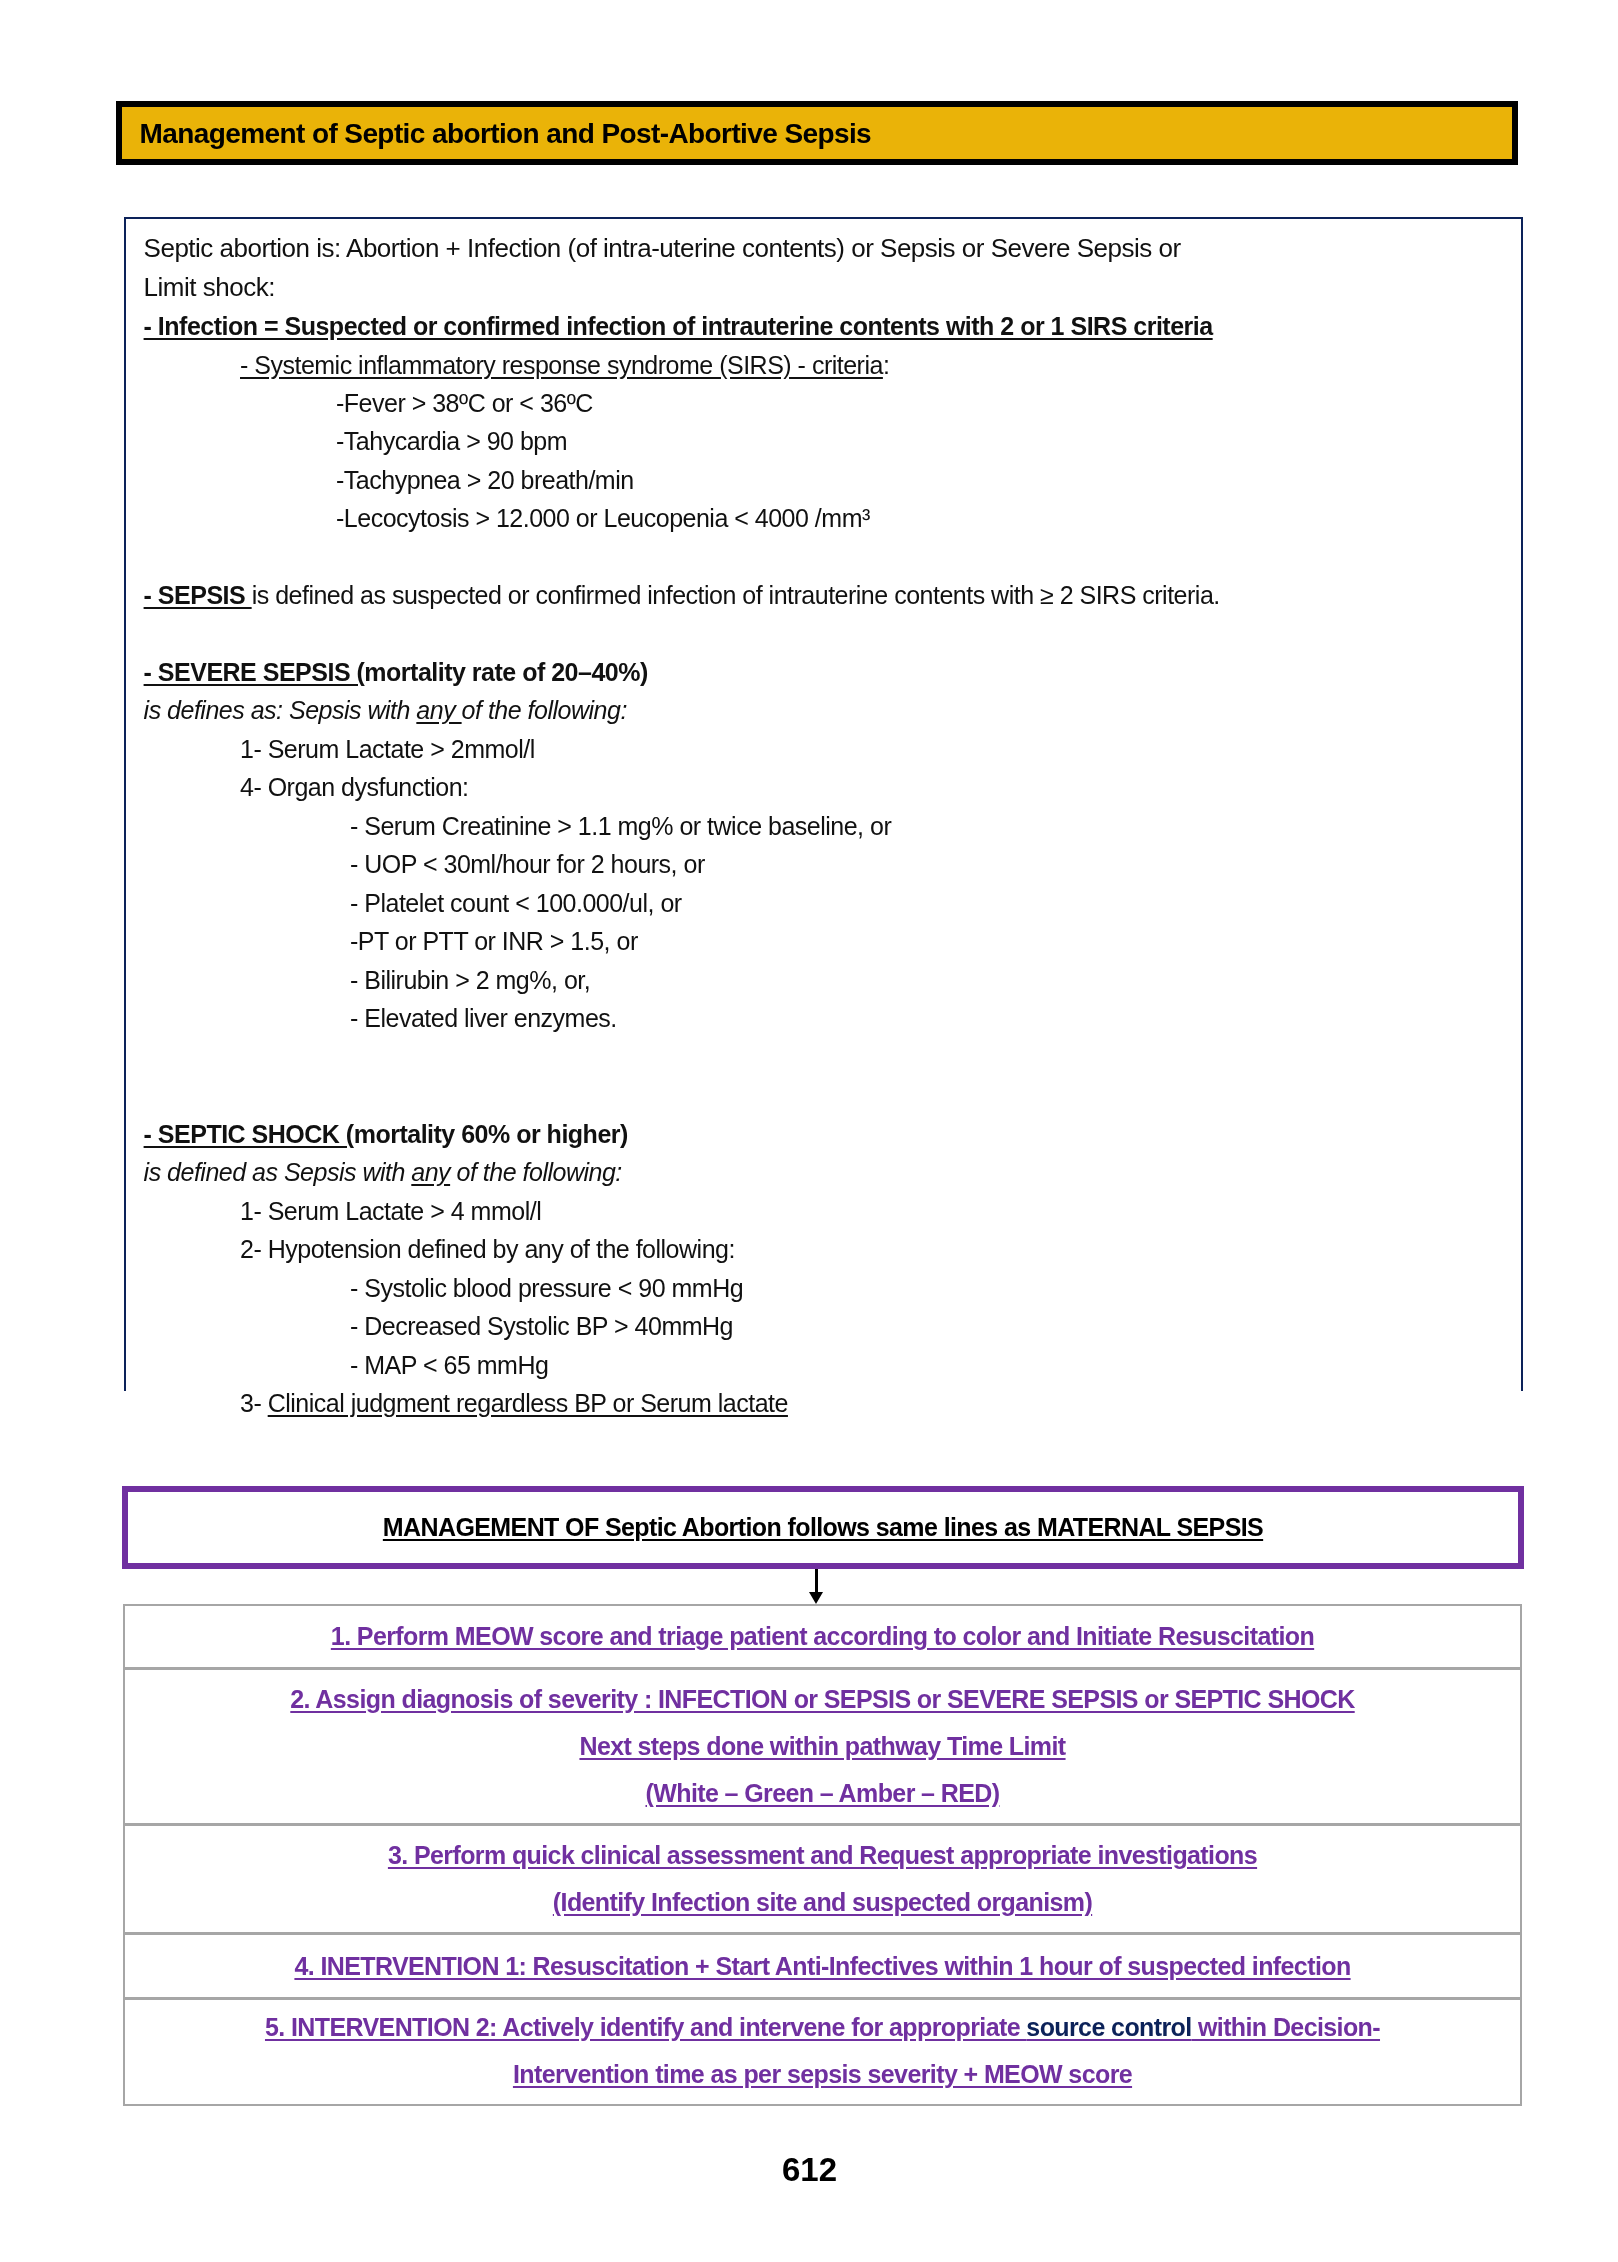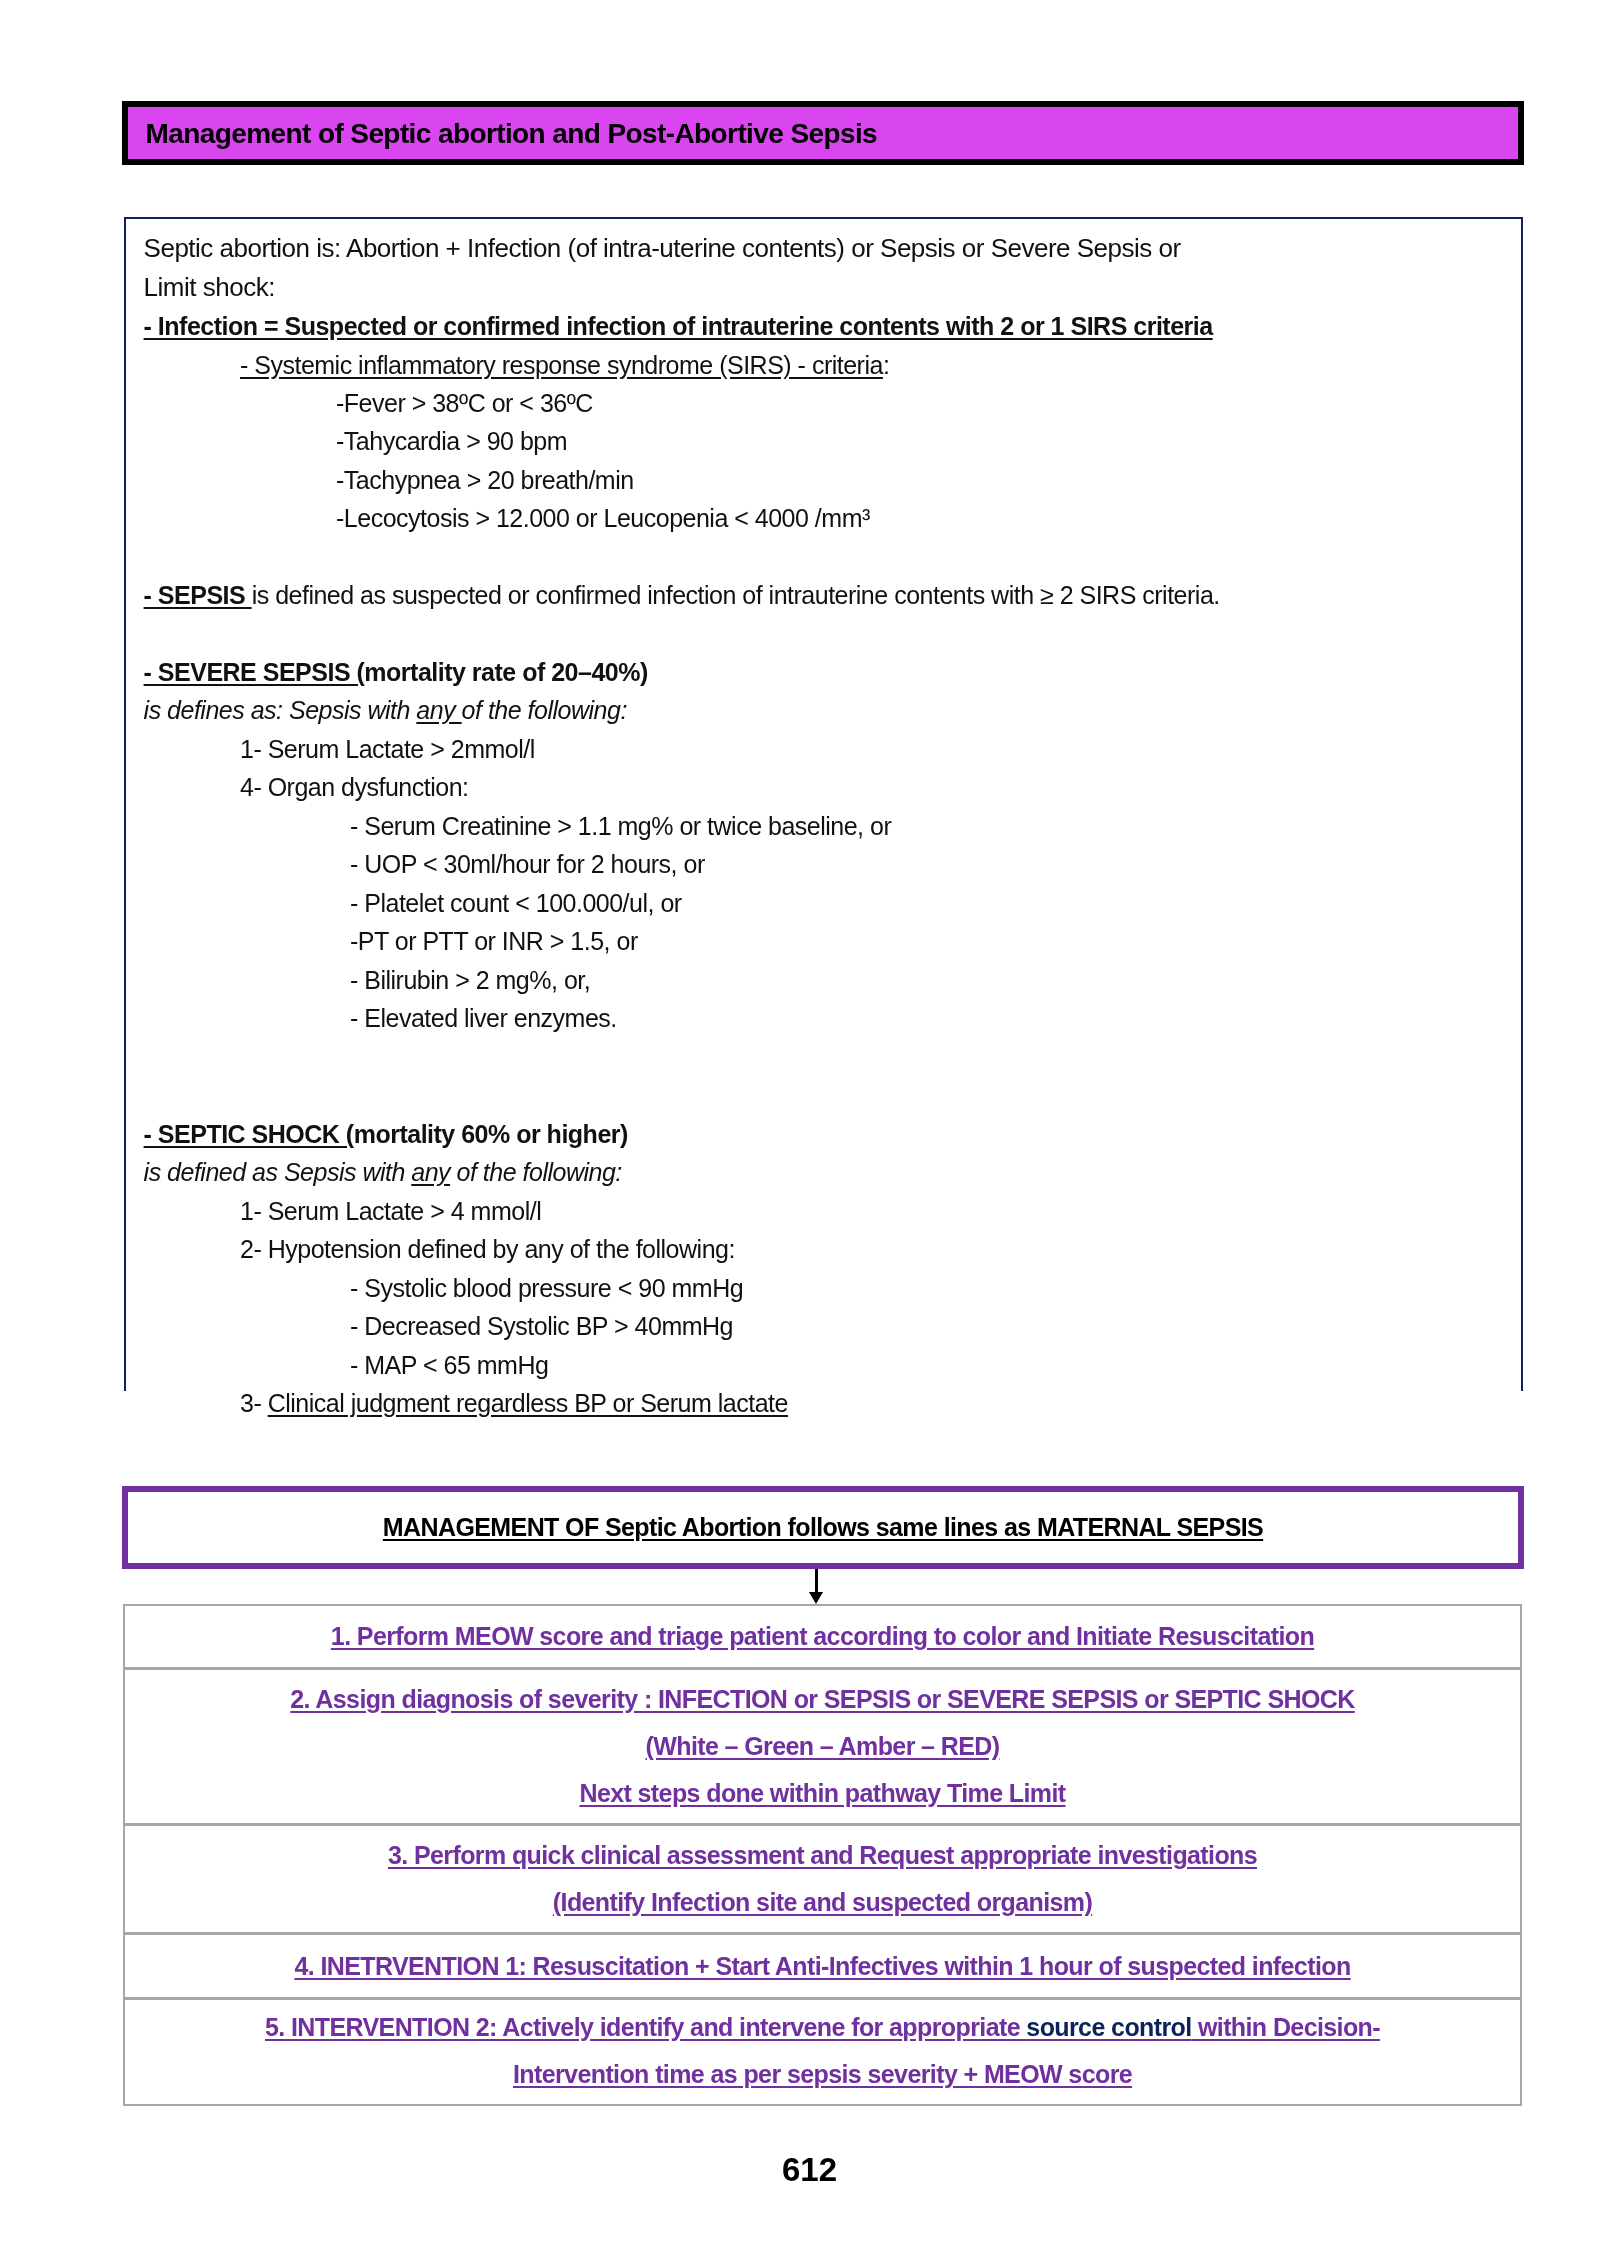--- a/index.html
+++ b/index.html
@@ -2,22 +2,22 @@
 <html><head>
 <meta charset="utf-8">
 <style>
   html, body { margin:0; padding:0; }
   body {
     width:1619px; height:2263px; background:#ffffff; position:relative;
     font-family:"Liberation Sans", sans-serif; color:#111;
     overflow:hidden;
   }
   .title-box {
-    position:absolute; left:122px; top:101px; width:1402px; height:64px;
-    box-sizing:border-box; border:6.8px solid #000; background:#d946ef;
+    position:absolute; left:116px; top:101px; width:1402px; height:64px;
+    box-sizing:border-box; border:6.8px solid #000; background:#eab308;
   }
   .title-box .t {
     position:absolute; left:17.6px; top:10.7px; font-weight:bold; font-size:28px;
     letter-spacing:-0.6px; color:#000;
   }
   .info-box {
     position:absolute; left:124px; top:217px; width:1399px; height:1174px;
     box-sizing:border-box; border:2.9px solid #0c2259; border-bottom:none; background:#fff;
   }
   .line {
@@ -110,22 +110,22 @@
 
 <div class="arrow-line"></div>
 <div class="arrow-head"></div>
 
 <div class="steps-box">
   <div class="step" style="top:0;height:64px">
     <span class="sl">1. Perform MEOW score and triage patient according to color and  Initiate Resuscitation</span>
   </div>
   <div class="step" style="top:64px;height:156px">
     <span class="sl">2. Assign diagnosis of severity : INFECTION or SEPSIS or SEVERE SEPSIS or SEPTIC SHOCK</span>
+    <span class="sl">Next steps done within pathway Time Limit</span>
     <span class="sl">(White – Green – Amber – RED)</span>
-    <span class="sl">Next steps done within pathway Time Limit</span>
   </div>
   <div class="step" style="top:220px;height:109px">
     <span class="sl">3. Perform quick clinical assessment and Request appropriate investigations</span>
     <span class="sl">(Identify Infection site and suspected organism)</span>
   </div>
   <div class="step" style="top:330px;height:64px">
     <span class="sl">4. INETRVENTION 1: Resuscitation + Start Anti-Infectives within 1 hour of suspected infection</span>
   </div>
   <div class="step" style="top:394px;height:102px">
     <span class="sl"><span>5. INTERVENTION 2: Actively identify and intervene for appropriate </span><span class="navy">source control</span><span> within Decision-</span></span>

